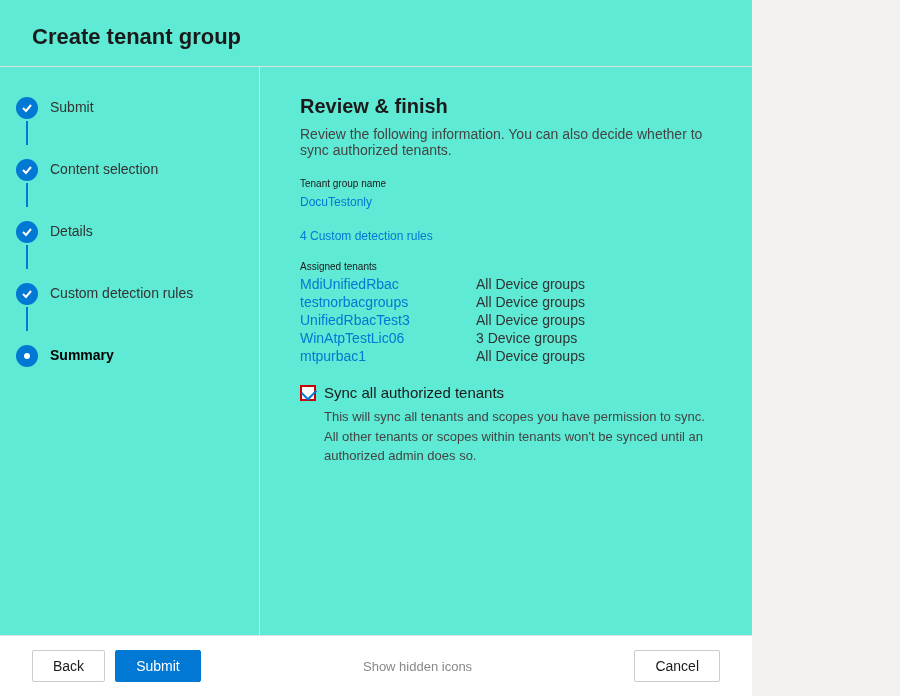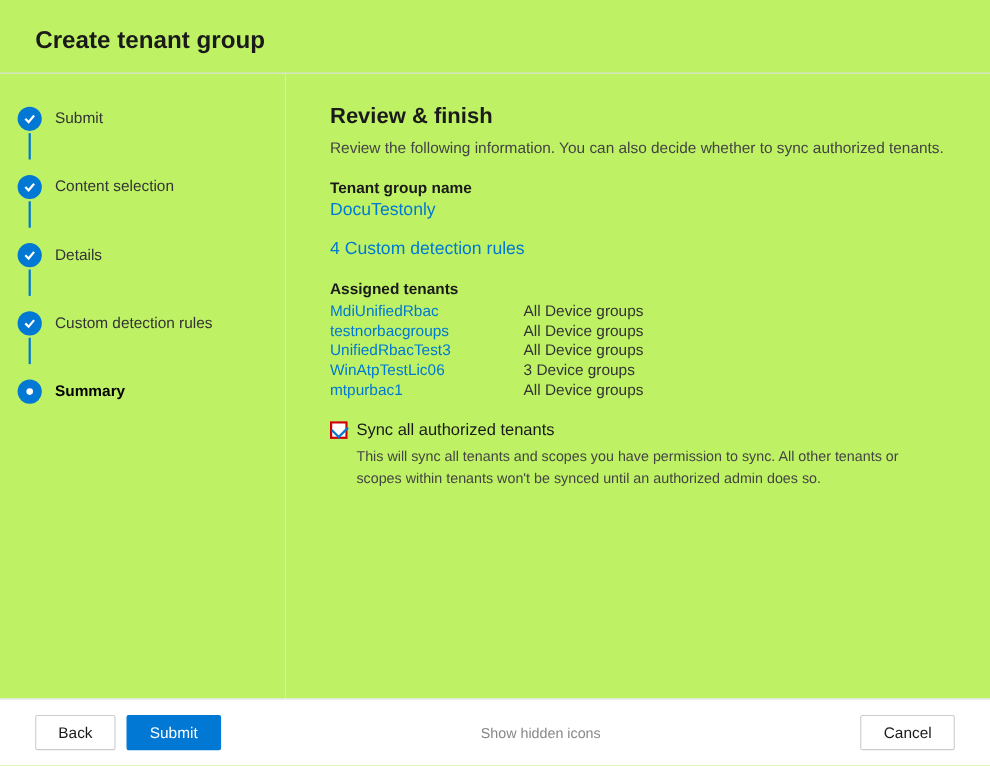--- a/index.html
+++ b/index.html
@@ -5,22 +5,22 @@
     * { box-sizing: border-box; margin: 0; padding: 0; }
     body {
       font-family: 'Segoe UI', Arial, sans-serif;
       font-size: 14px;
       background: #f3f2f1;
       width: 900px;
       height: 696px;
       overflow: hidden;
     }
     .page-container {
-      background: #bef264;
-      width: 900px;
+      background: #5eead4;
+      width: 752px;
       height: 696px;
       display: flex;
       flex-direction: column;
     }
     .page-title {
       padding: 24px 32px 16px 32px;
       font-size: 22px;
       font-weight: 600;
       color: #1a1a1a;
       border-bottom: 1px solid #e0e0e0;
@@ -100,29 +100,29 @@
     }
     .section-description {
       color: #444;
       font-size: 14px;
       margin-bottom: 20px;
     }
     .info-group {
       margin-bottom: 18px;
     }
     .info-label {
-      font-weight: 700;
+      font-weight: 400;
       color: #1a1a1a;
       margin-bottom: 4px;
-      font-size: 14px;
+      font-size: 10px;
     }
     .info-link {
       color: #0078d4;
       text-decoration: none;
-      font-size: 16px;
+      font-size: 12px;
     }
     .tenants-table {
       display: flex;
       flex-direction: column;
       gap: 2px;
       justify-content: flex-end;
     }
     .tenant-row {
       display: flex;
       align-items: center;

